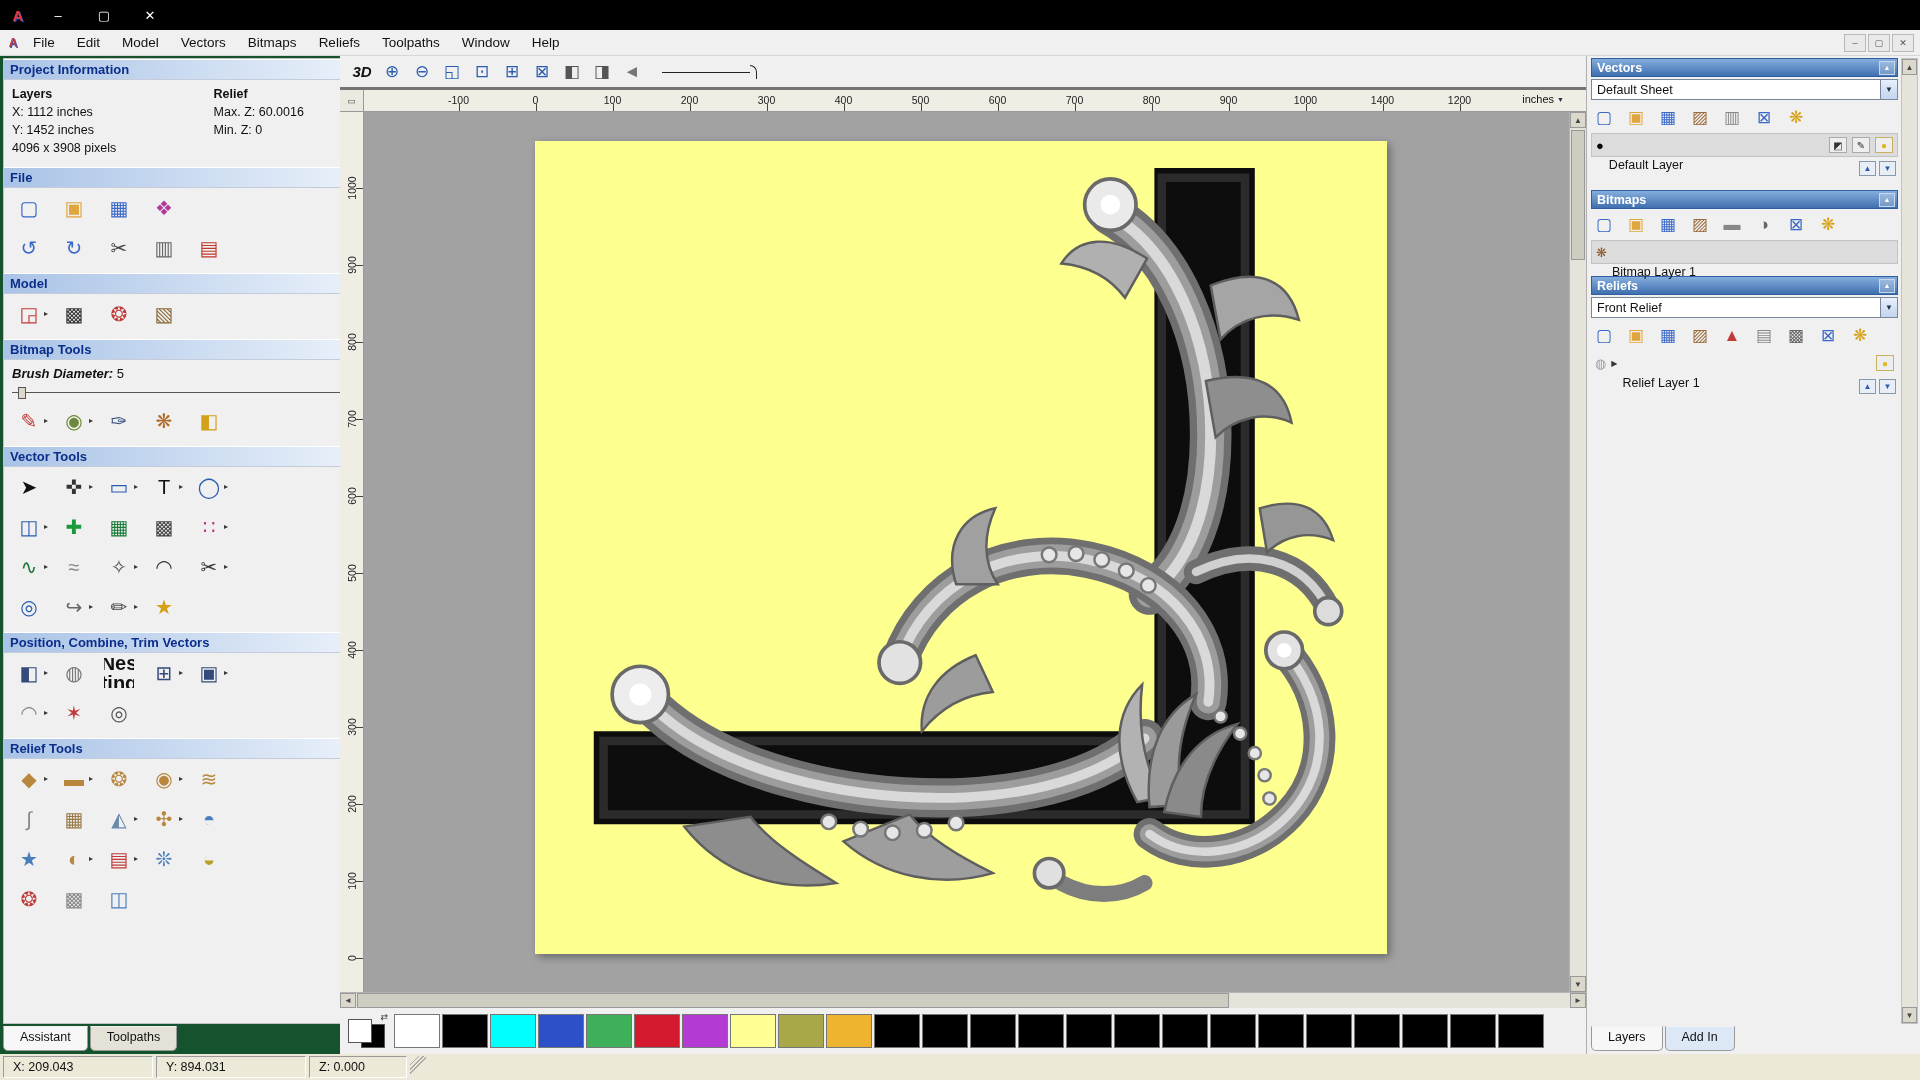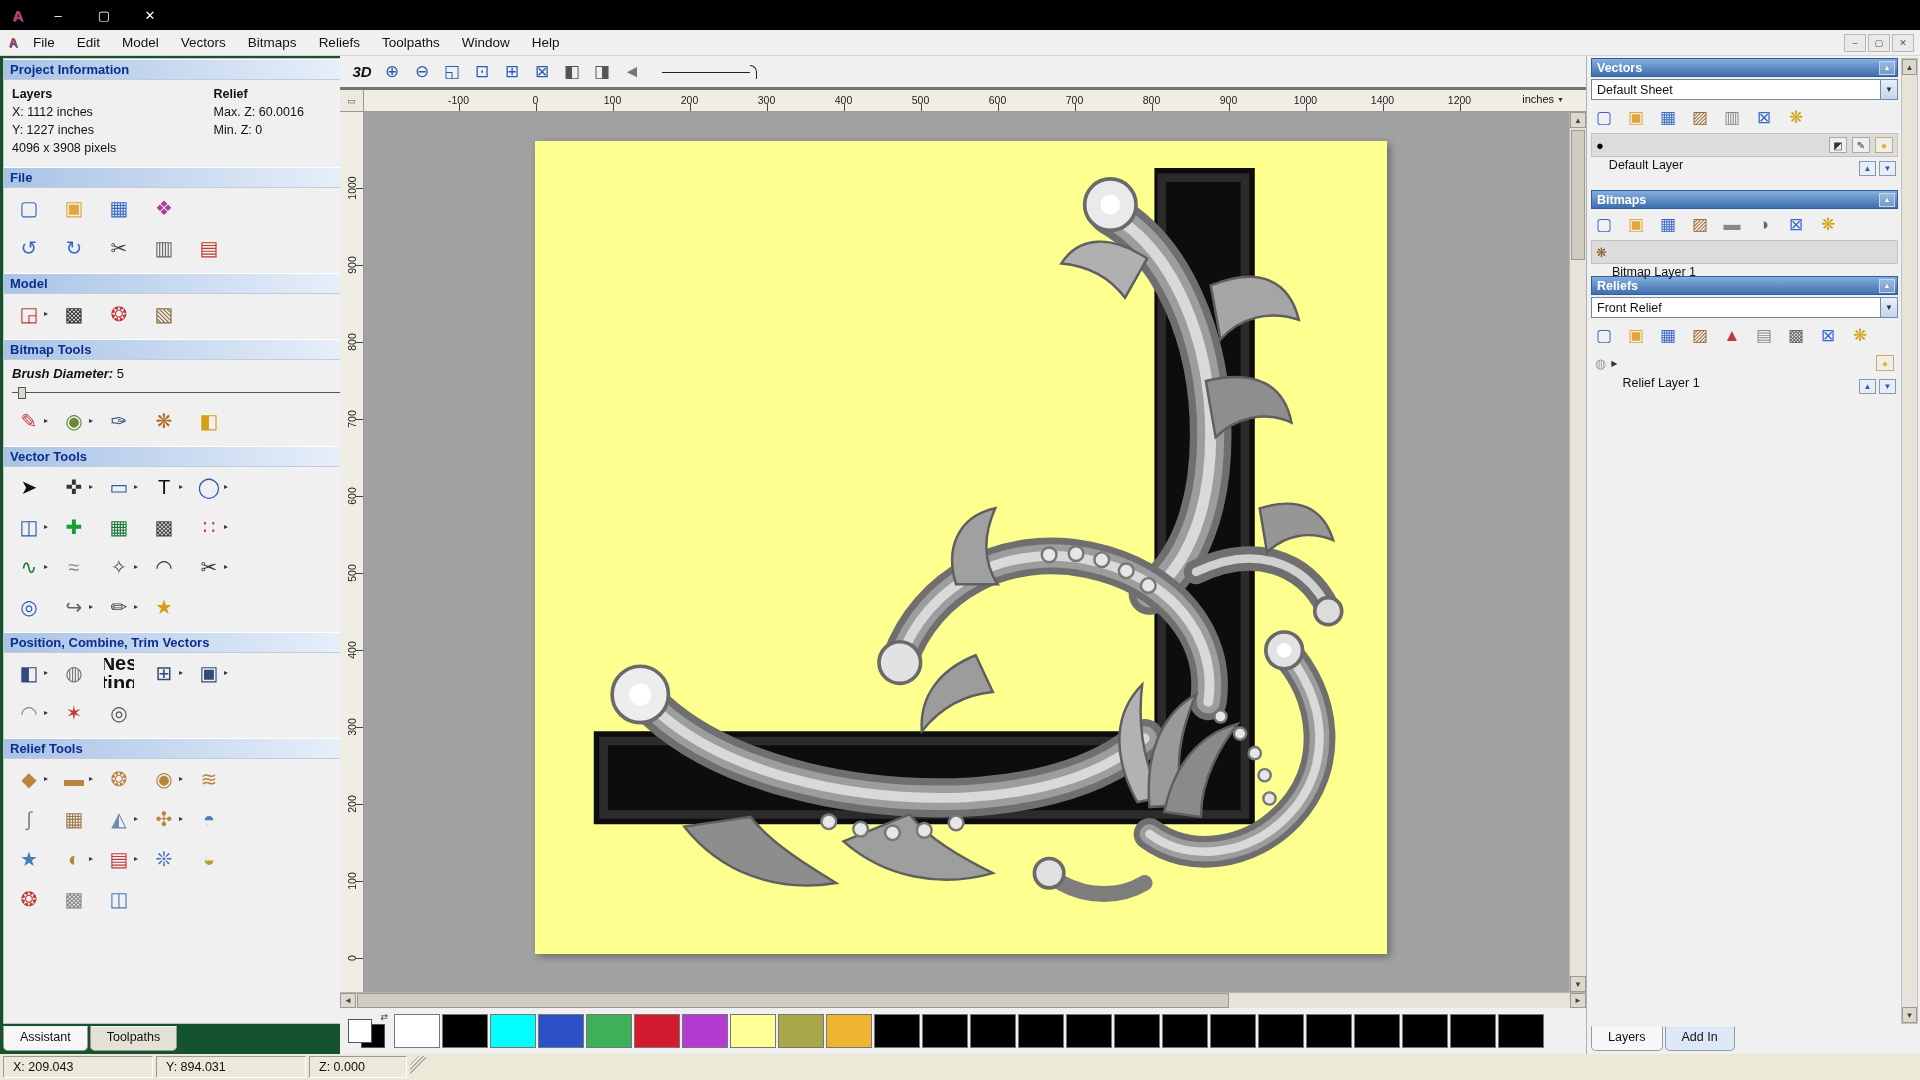--- a/index.html
+++ b/index.html
@@ -160,21 +160,21 @@
     <div class="section" data-name="project-information-section">
       <div class="section-header" data-name="project-information-header">
         <span class="sh-title" data-name="section-title">Project Information</span>
         <span class="sh-btn" data-name="collapse-section-icon">▲</span>
       </div>
       <div class="pi-grid" data-name="project-information-values">
         <span class="pi-head" data-name="artwork-header">Layers</span>
         <span class="pi-head" data-name="relief-header">Relief</span>
         <span data-name="artwork-x-value">X: 1112 inches</span>
         <span data-name="relief-max-z-value">Max. Z: 60.0016</span>
-        <span data-name="artwork-y-value">Y: 1227 inches</span>
+        <span data-name="artwork-y-value">Y: 1452 inches</span>
         <span data-name="relief-min-z-value">Min. Z: 0</span>
         <span data-name="artwork-pixels-value">4096 x 3908 pixels</span>
         <span></span>
       </div>
     </div>
 
     <div class="section" data-name="file-section">
       <div class="section-header" data-name="file-section-header">
         <span class="sh-title" data-name="section-title">File</span>
         <span class="sh-btn" data-name="collapse-section-icon">▲</span>

